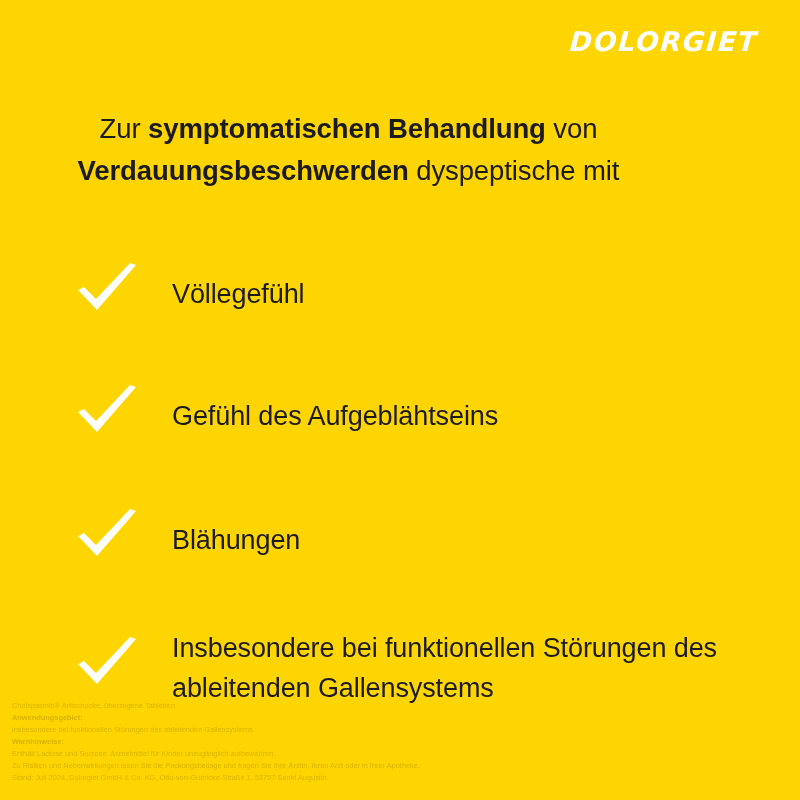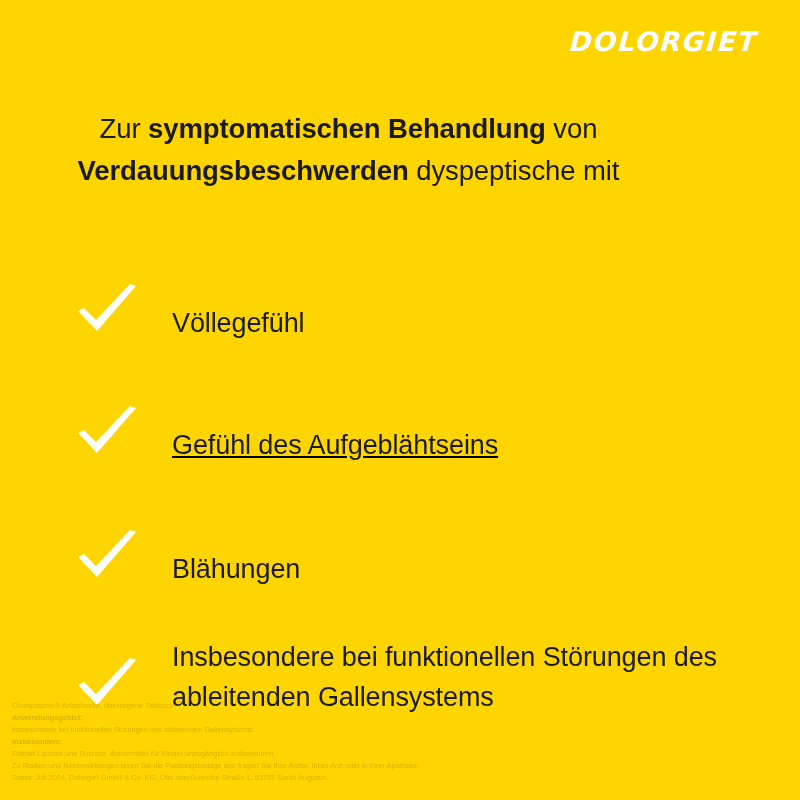--- a/index.html
+++ b/index.html
@@ -58,26 +58,26 @@
   .list {
     position: absolute;
     top: 240px;
     left: 0;
     width: 800px;
     padding: 0 60px 0 74px;
     box-sizing: border-box;
   }
   .item {
     display: flex;
-    align-items: flex-end;
+    align-items: center;
     min-height: 104px;
     margin-bottom: 0;
   }
   .item:nth-child(1) { margin-top: 0; }
-  .item:nth-child(2) { margin-top: 18px; text-decoration: underline; }
+  .item:nth-child(2) { margin-top: 18px; }
   .item:nth-child(3) { margin-top: 20px; }
   .item:nth-child(4) { margin-top: 24px; }
   .check {
     flex: 0 0 98px;
     height: 60px;
     position: relative;
     margin-top: 2px;
   }
   .check svg {
     display: block;
@@ -159,19 +159,19 @@
       </div>
       <div class="item-label">Insbesondere bei funktionellen Störungen des ableitenden Gallensystems</div>
     </div>
 
   </div>
 
   <div class="fineprint">
     <p>Cholspasmin® Artischocke, überzogene Tabletten</p>
     <p class="bold">Anwendungsgebiet:</p>
     <p>insbesondere bei funktionellen Störungen des ableitenden Gallensystems.</p>
-    <p class="bold">Insbesondere:</p>
+    <p class="bold">Warnhinweise:</p>
     <p>Enthält Lactose und Sucrose. Arzneimittel für Kinder unzugänglich aufbewahren.</p>
     <p>Zu Risiken und Nebenwirkungen lesen Sie die Packungsbeilage und fragen Sie Ihre Ärztin, Ihren Arzt oder in Ihrer Apotheke.</p>
     <p>Stand: Juli 2024, Dolorgiet GmbH &amp; Co. KG, Otto-von-Guericke-Straße 1, 53757 Sankt Augustin.</p>
   </div>
 
 </div>
 
 </body></html>

